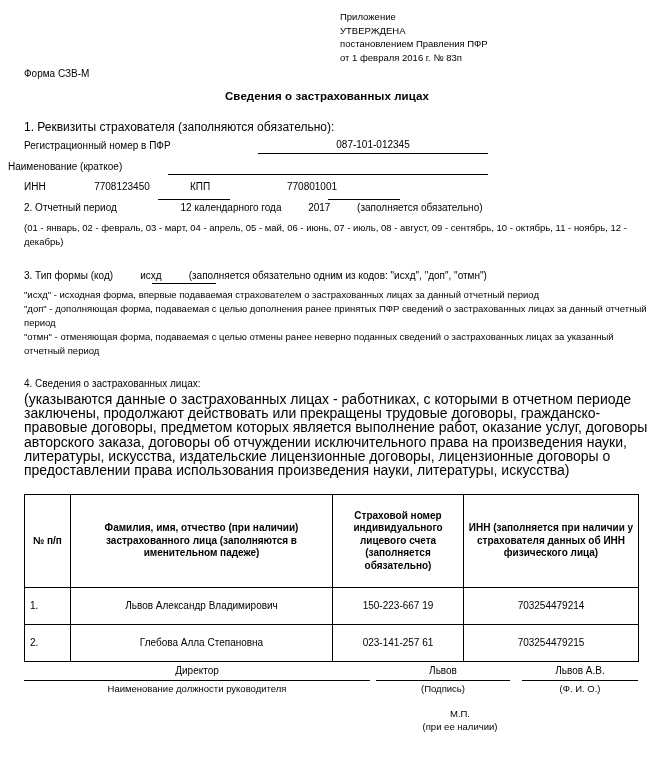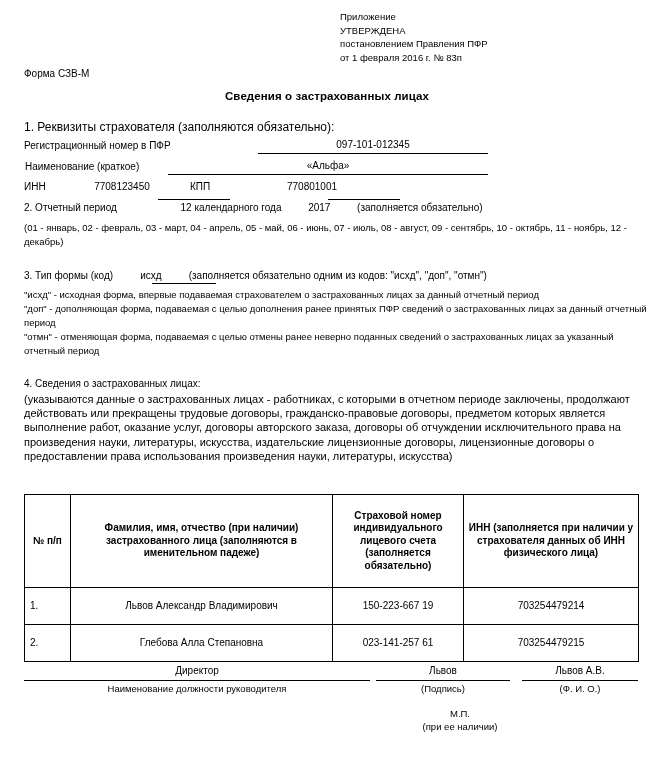--- a/index.html
+++ b/index.html
@@ -113,21 +113,21 @@
     position: absolute;
     left: 24px;
     top: 378px;
     font-size: 10px;
   }
   .sec4-body {
     position: absolute;
     left: 24px;
     top: 392px;
     width: 626px;
-    font-size: 11px;
+    font-size: 14px;
     line-height: 14.2px;
   }
 
   
   table.persons {
     position: absolute;
     left: 24px;
     top: 494px;
     width: 614px;
     border-collapse: collapse;
@@ -193,25 +193,24 @@
     <div>постановлением Правления ПФР</div>
     <div>от 1 февраля 2016 г. № 83п</div>
   </div>
 
   <div class="form-code">Форма СЗВ-М</div>
   <div class="doc-title">Сведения о застрахованных лицах</div>
 
   <div class="sec1-title">1. Реквизиты страхователя (заполняются обязательно):</div>
 
   <div class="row-label" style="left:24px; top:140px;">Регистрационный номер в ПФР</div>
-  <div class="uvalue" style="left:258px; top:139px; width:230px;">097-101-012345</div>
+  <div class="uvalue" style="left:258px; top:139px; width:230px;">087-101-012345</div>
   <div class="uline" style="left:258px; top:153px; width:230px;"></div>
 
-  <div class="row-label" style="left:25px; top:161px;">Наименование (краткое)</div>
-  <div class="uvalue" style="left:168px; top:160px; width:320px;">«Альфа»</div>
+  <div class="row-label" style="left:8px; top:161px;">Наименование (краткое)</div>
   <div class="uline" style="left:168px; top:174px; width:320px;"></div>
 
   <div class="row-label" style="left:24px; top:181px;">ИНН</div>
   <div class="uvalue" style="left:62px; top:181px; width:120px;">7708123450</div>
   <div class="row-label" style="left:190px; top:181px;">КПП</div>
   <div class="uvalue" style="left:232px; top:181px; width:160px;">770801001</div>
 
   <div class="uline" style="left:158px; top:199px; width:72px;"></div>
   <div class="uline" style="left:328px; top:199px; width:72px;"></div>
 

